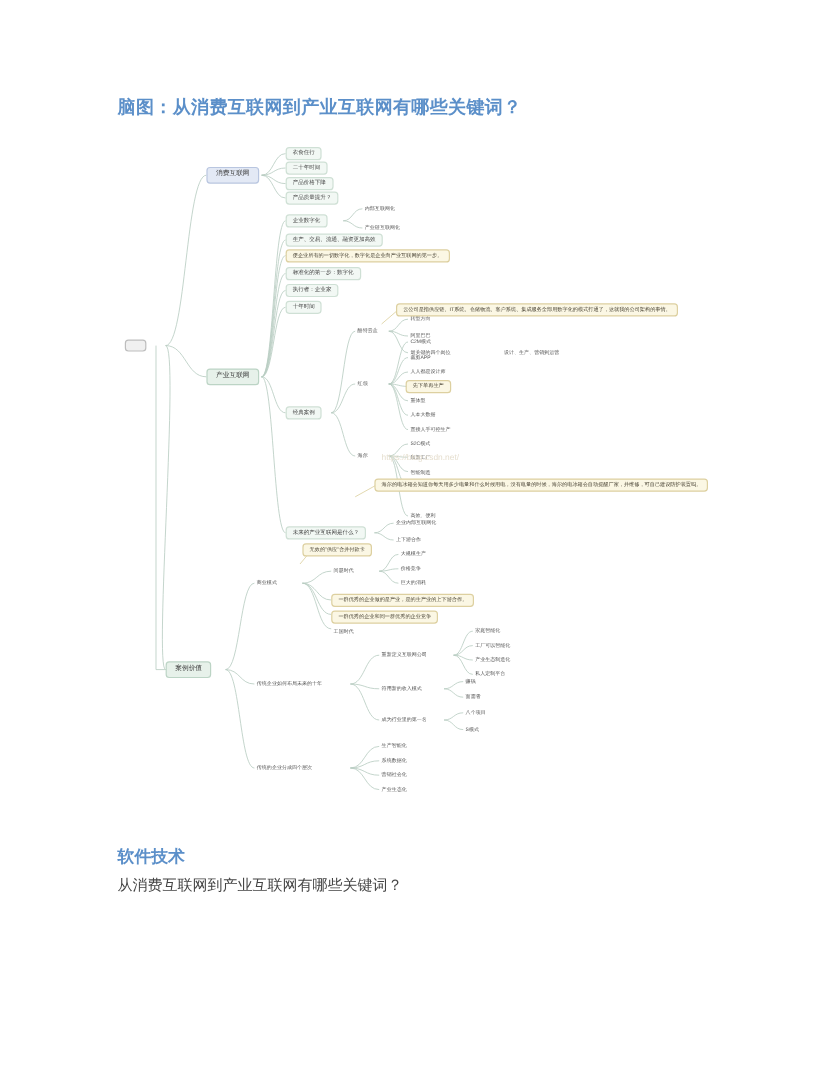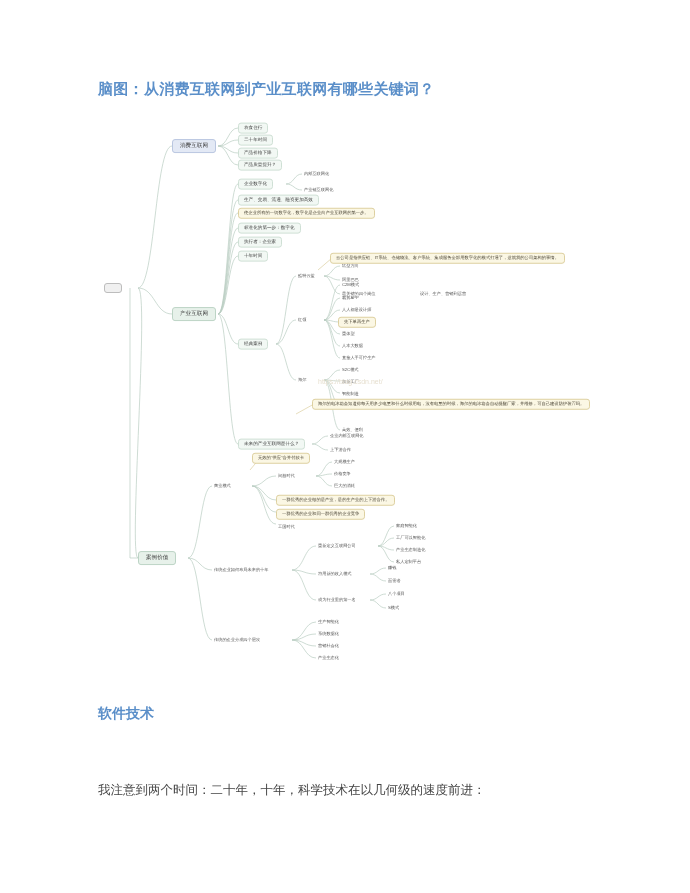--- a/index.html
+++ b/index.html
@@ -319,15 +319,15 @@
     <div class="node plain" style="left:216px; top:504px;">生产智能化</div>
     <div class="node plain" style="left:216px; top:516px;">系统数据化</div>
     <div class="node plain" style="left:216px; top:528px;">营销社会化</div>
     <div class="node plain" style="left:216px; top:540px;">产业生态化</div>
 
   </div>
 
   <div class="watermark">https://blog.csdn.net/</div>
 
   <div class="section-head">软件技术</div>
-  <div class="body-line l2">我注意到两个时间：二十年，十年，科学技术在以几何级的速度前进：</div>
+  <div class="body-line l1">从消费互联网到产业互联网有哪些关键词？</div>
 
 </div>
 
 </body></html>

